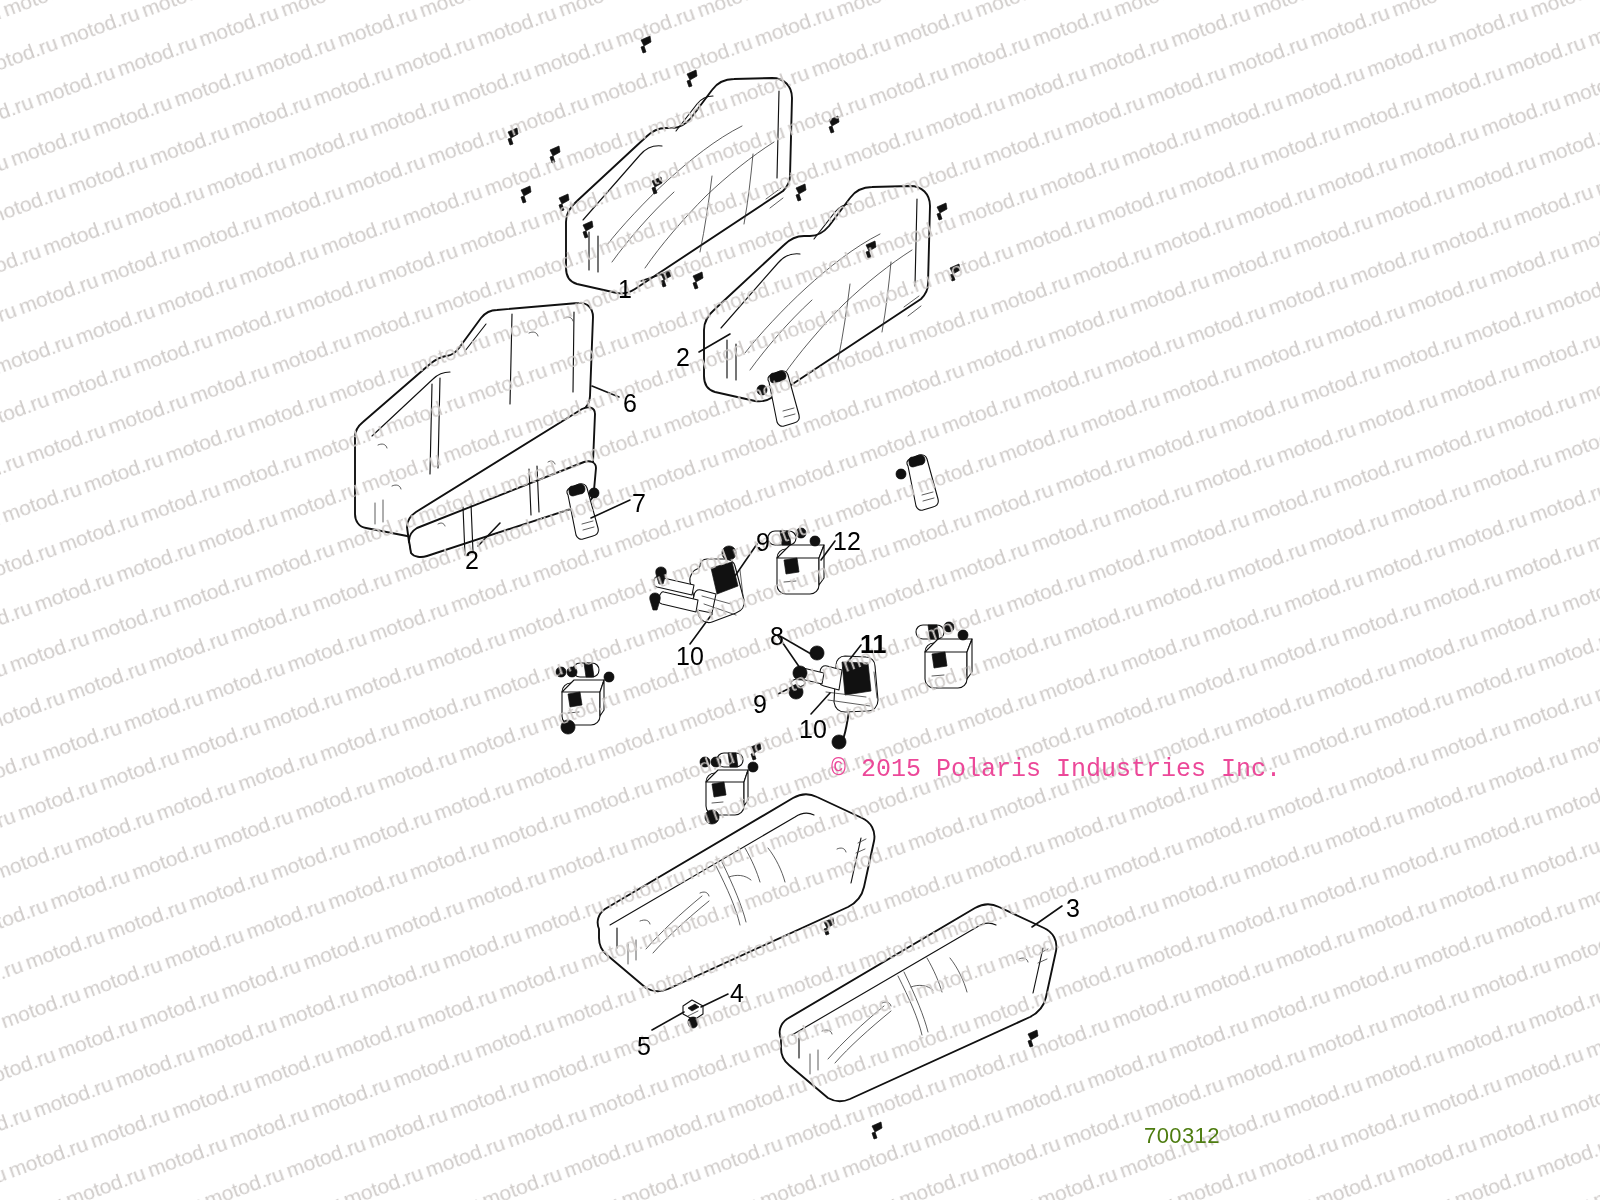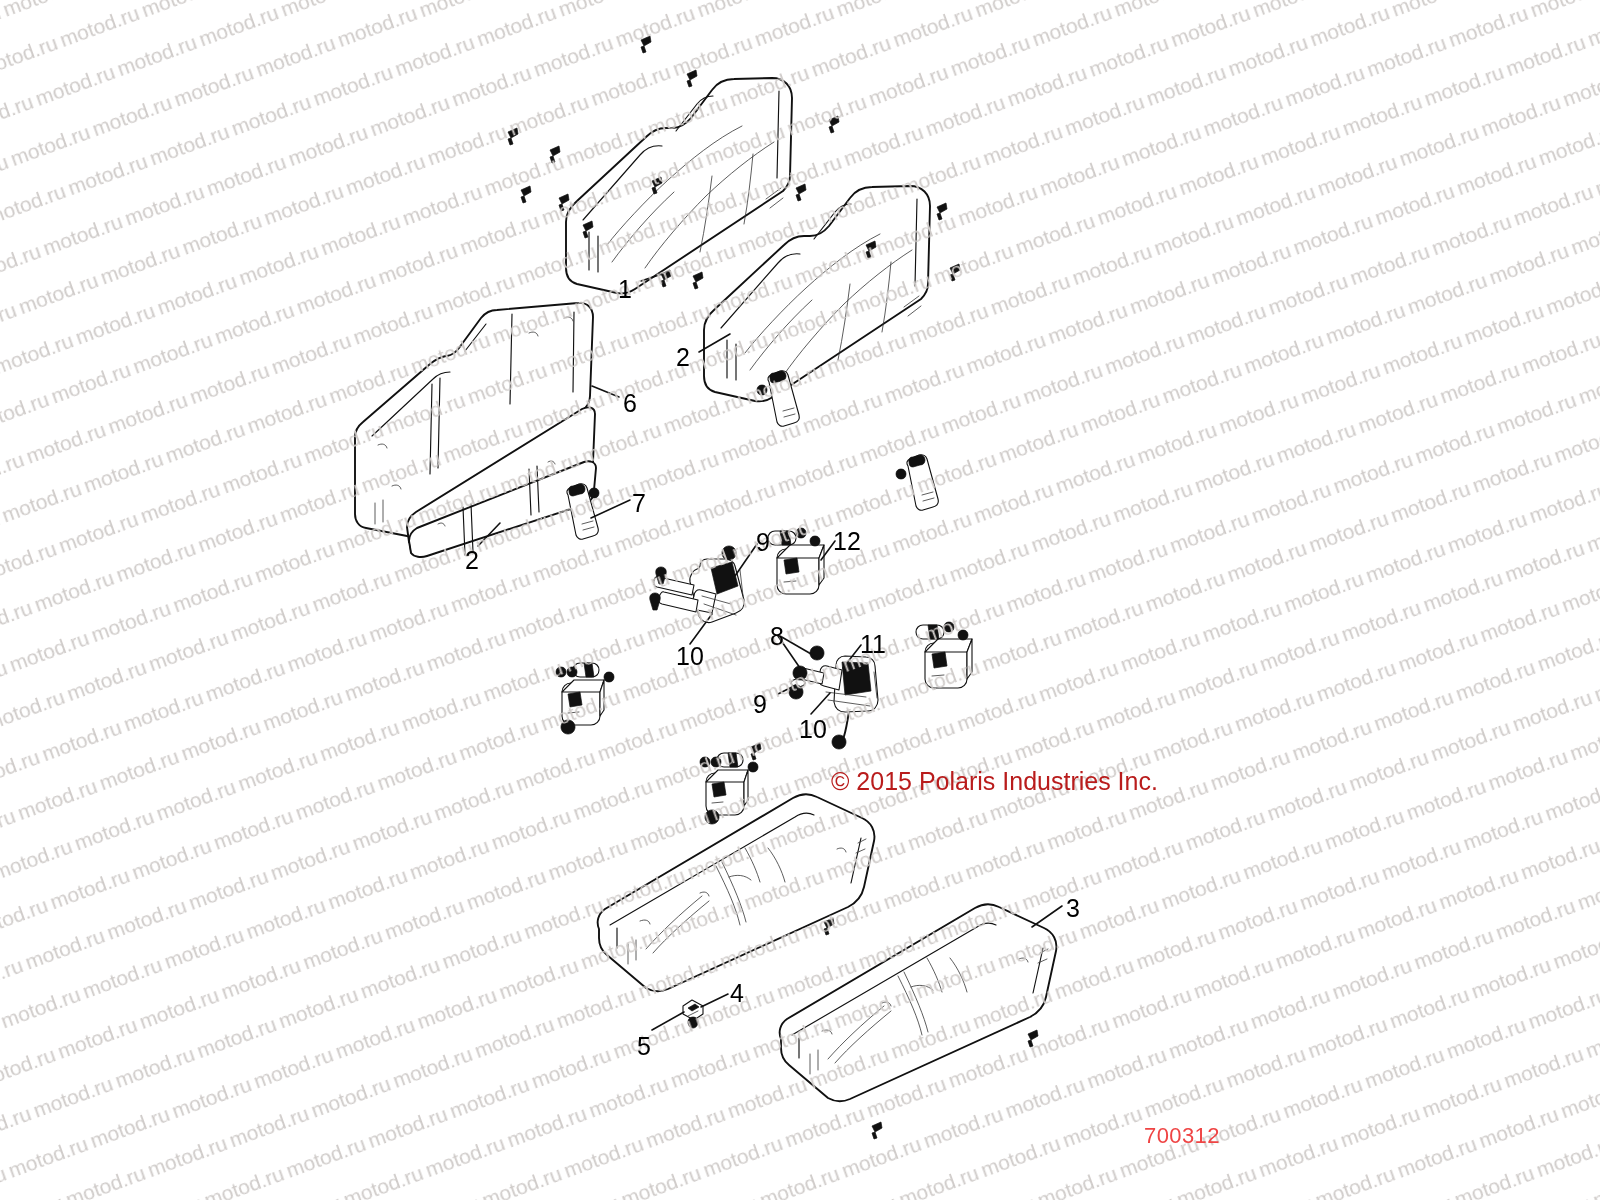--- a/index.html
+++ b/index.html
@@ -23,24 +23,24 @@
   .fillw{fill:#ffffff;stroke:#111;stroke-width:1.9;stroke-linejoin:round;stroke-linecap:round;}
   .fillw-t{fill:#ffffff;stroke:#111;stroke-width:1.1;stroke-linejoin:round;stroke-linecap:round;}
   .fillk{fill:#111;stroke:#111;stroke-width:0.7;}
   .leader{fill:none;stroke:#111;stroke-width:1.6;stroke-linecap:round;}
 
   
   #labels{position:absolute;inset:0;width:1600px;height:1200px;z-index:8;}
   .callout{position:absolute;font-family:"Liberation Sans",sans-serif;
            font-size:25px;color:#000;font-weight:400;line-height:1;
            white-space:nowrap;}
-  .copyright{position:absolute;font-family:Liberation Sans, sans-serif;
-             font-size:25px;color:#b91c1c;white-space:nowrap;line-height:1;margin-top:12px;}
+  .copyright{position:absolute;font-family:Liberation Mono, monospace;
+             font-size:25px;color:#ec4899;white-space:nowrap;line-height:1;}
   .partno{position:absolute;font-family:"Liberation Sans",sans-serif;
-          font-size:22px;color:#ef4444;white-space:nowrap;line-height:1;
+          font-size:22px;color:#4d7c0f;white-space:nowrap;line-height:1;
           letter-spacing:0.4px;text-align:right;}
 </style>
 </head>
 <body>
 
 <div id="sheet">
 
   <div id="drawing">
   <svg viewBox="0 0 1600 1200" xmlns="http://www.w3.org/2000/svg">
 
@@ -383,21 +383,21 @@
     <span class="callout" style="left:676px;top:345px;">2</span>
     <span class="callout" style="left:1066px;top:896px;">3</span>
     <span class="callout" style="left:730px;top:981px;">4</span>
     <span class="callout" style="left:637px;top:1034px;">5</span>
     <span class="callout" style="left:623px;top:391px;">6</span>
     <span class="callout" style="left:632px;top:491px;">7</span>
     <span class="callout" style="left:770px;top:624px;">8</span>
     <span class="callout" style="left:756px;top:530px;">9</span>
     <span class="callout" style="left:676px;top:644px;">10</span>
     <span class="callout" style="left:799px;top:717px;">10</span>
-    <span class="callout" style="left:860px;top:632px;">11</span>
+    <span class="callout" style="left:860px;top:632px;font-weight:bold;">11</span>
     <span class="callout" style="left:833px;top:529px;text-align:right;">12</span>
     <span class="callout" style="left:465px;top:548px;">2</span>
     <span class="callout" style="left:753px;top:692px;">9</span>
 
     <span class="copyright" style="left:831px;top:757px;">© 2015 Polaris Industries Inc.</span>
 
     <span class="partno" style="left:1144px;top:1125px;">700312</span>
 
   </div>
 

